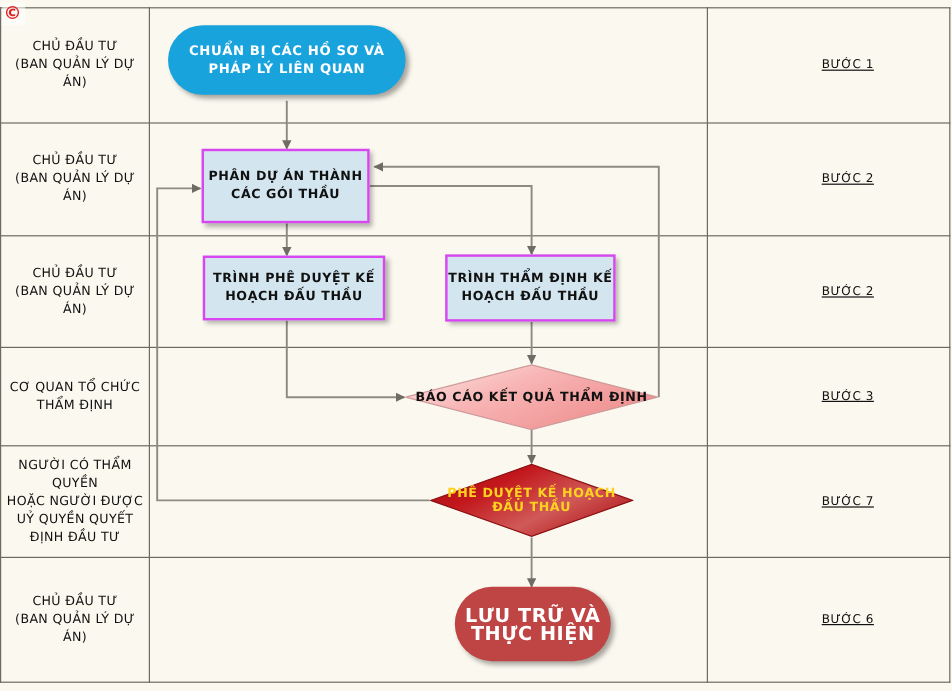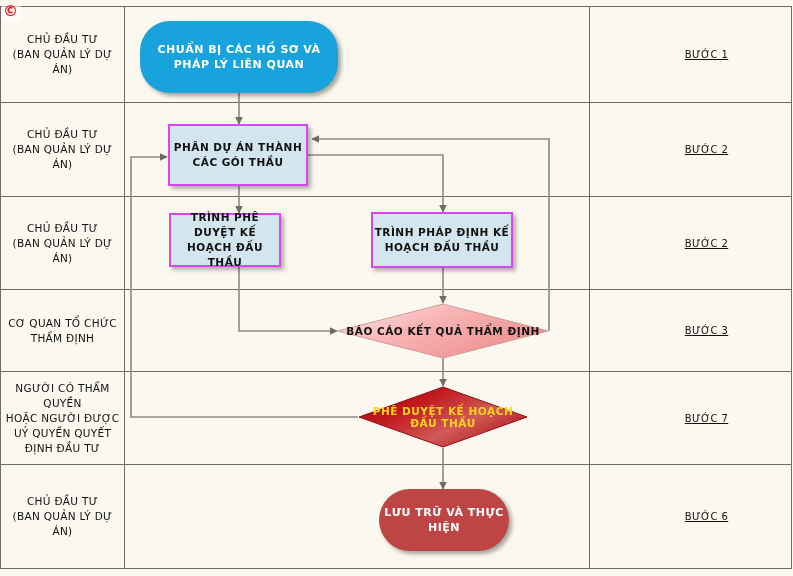--- a/index.html
+++ b/index.html
@@ -40,21 +40,21 @@
     position:absolute;z-index:20;box-sizing:border-box;
     display:flex;align-items:center;justify-content:center;text-align:center;
     font-weight:bold;letter-spacing:.5px;
   }
   .node .lbl{display:block;line-height:15px;}
   .term-blue{
     background:#19a3dd;border-radius:30px;color:#ffffff;font-size:11px;
     box-shadow:3px 3px 4px rgba(0,0,0,.35);
   }
   .term-red{
-    background:#bf4444;border-radius:40px;color:#ffffff;font-size:11px;
+    background:#bf4444;border-radius:40px;color:#ffffff;font-size:16px;
     box-shadow:3px 3px 4px rgba(0,0,0,.35);
   }
   .proc{
     background:#d3e6f0;border:2px solid #d946ef;color:#111;font-size:10.5px;
     box-shadow:3px 3px 4px rgba(0,0,0,.30);font-weight:bold;
   }
   .dia{background:transparent;box-shadow:none;}
   .dia svg{position:absolute;left:0;top:0;}
   .dia .dtext{position:relative;z-index:2;width:100%;}
   .dia-pink .dtext{color:#111;font-size:10.5px;}
@@ -120,34 +120,34 @@
       <path d="M549,331 L549,139 L312,139" marker-end="url(#ah)"></path>
 
       <path d="M443,358 L443,386" marker-end="url(#ah)"></path>
 
       <path d="M358,417 L131,417 L131,157 L167,157" marker-end="url(#ah)"></path>
 
       <path d="M443,448 L443,489" marker-end="url(#ah)"></path>
     </g>
   </svg>
 
-  <div class="node term-blue" style="left:140px;top:21px;width:198px;height:72px;">
+  <div class="node term-blue" style="left:140px;top:21px;width:198px;height:58px;">
     <span class="lbl">CHUẨN BỊ CÁC HỒ SƠ VÀ PHÁP LÝ LIÊN QUAN</span>
   </div>
 
   <div class="node proc" style="left:168px;top:124px;width:140px;height:62px;">
     <span class="lbl">PHÂN DỰ ÁN THÀNH CÁC GÓI THẦU</span>
   </div>
 
-  <div class="node proc" style="left:169px;top:213px;width:112px;height:54px;">
+  <div class="node proc" style="left:169px;top:213px;width:152px;height:54px;">
     <span class="lbl">TRÌNH PHÊ DUYỆT KẾ HOẠCH ĐẤU THẦU</span>
   </div>
 
   <div class="node proc" style="left:371px;top:212px;width:142px;height:56px;">
-    <span class="lbl">TRÌNH PHÁP ĐỊNH KẾ HOẠCH ĐẤU THẦU</span>
+    <span class="lbl">TRÌNH THẨM ĐỊNH KẾ HOẠCH ĐẤU THẦU</span>
   </div>
 
   <div class="node dia dia-pink" style="left:337px;top:303px;width:212px;height:56px;">
     <svg width="212" height="56" viewBox="0 0 212 56">
       <defs>
         <linearGradient id="gpink" x1="0" y1="0" x2="1" y2="0.6">
           <stop offset="0%" stop-color="#fdeaea"></stop>
           <stop offset="45%" stop-color="#f8b5b5"></stop>
           <stop offset="100%" stop-color="#ef8f8f"></stop>
         </linearGradient>

